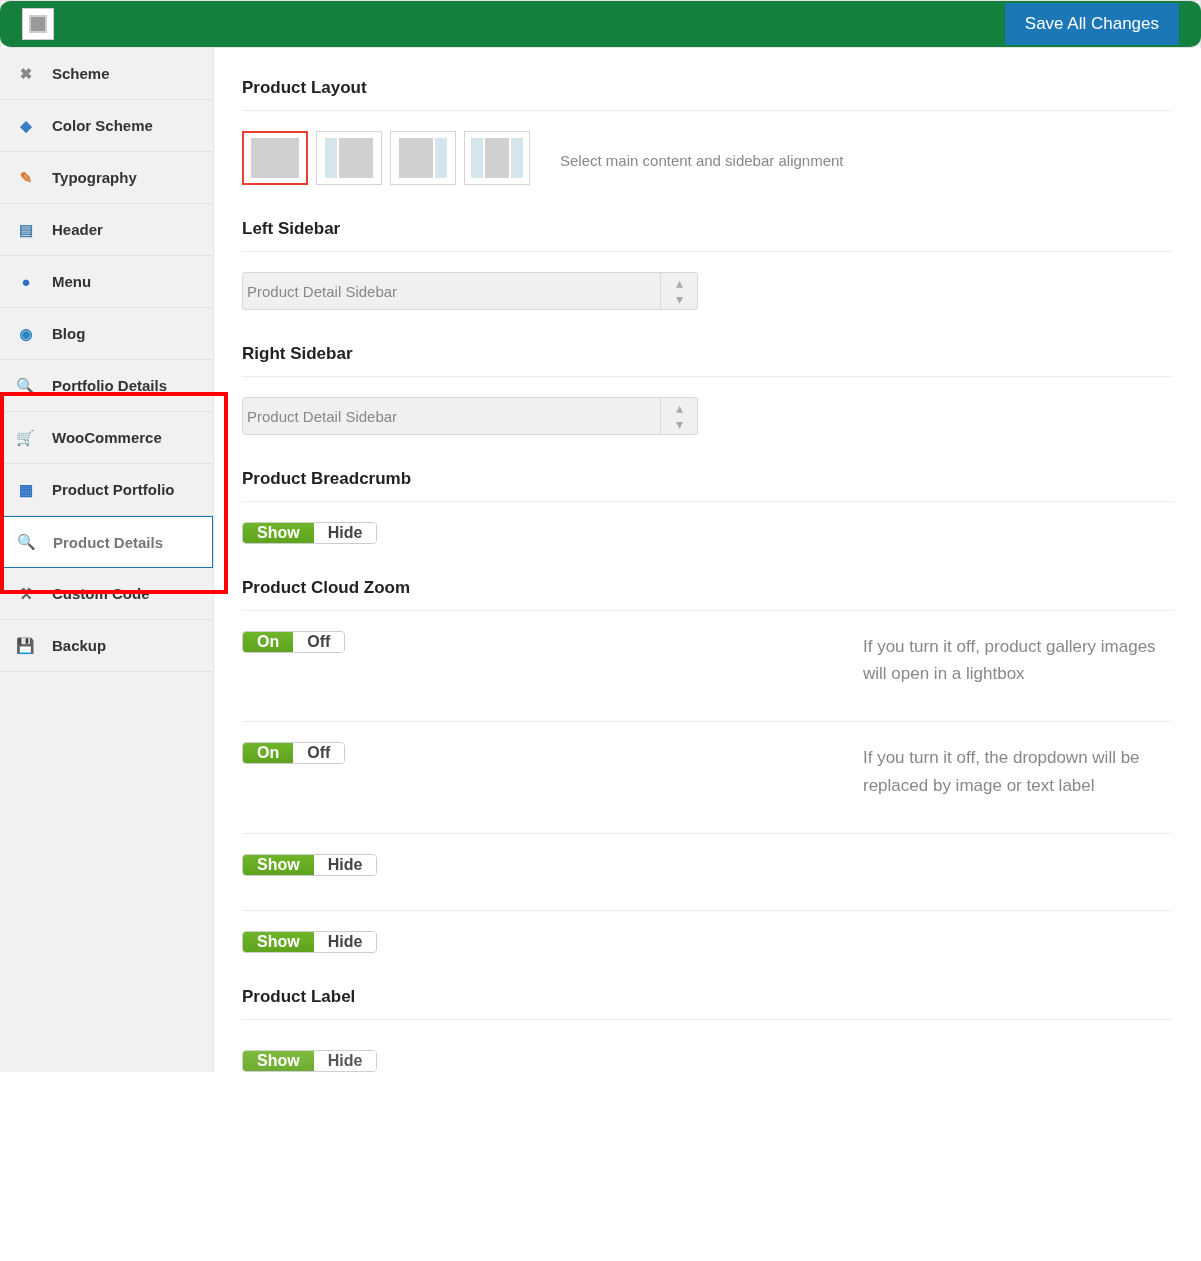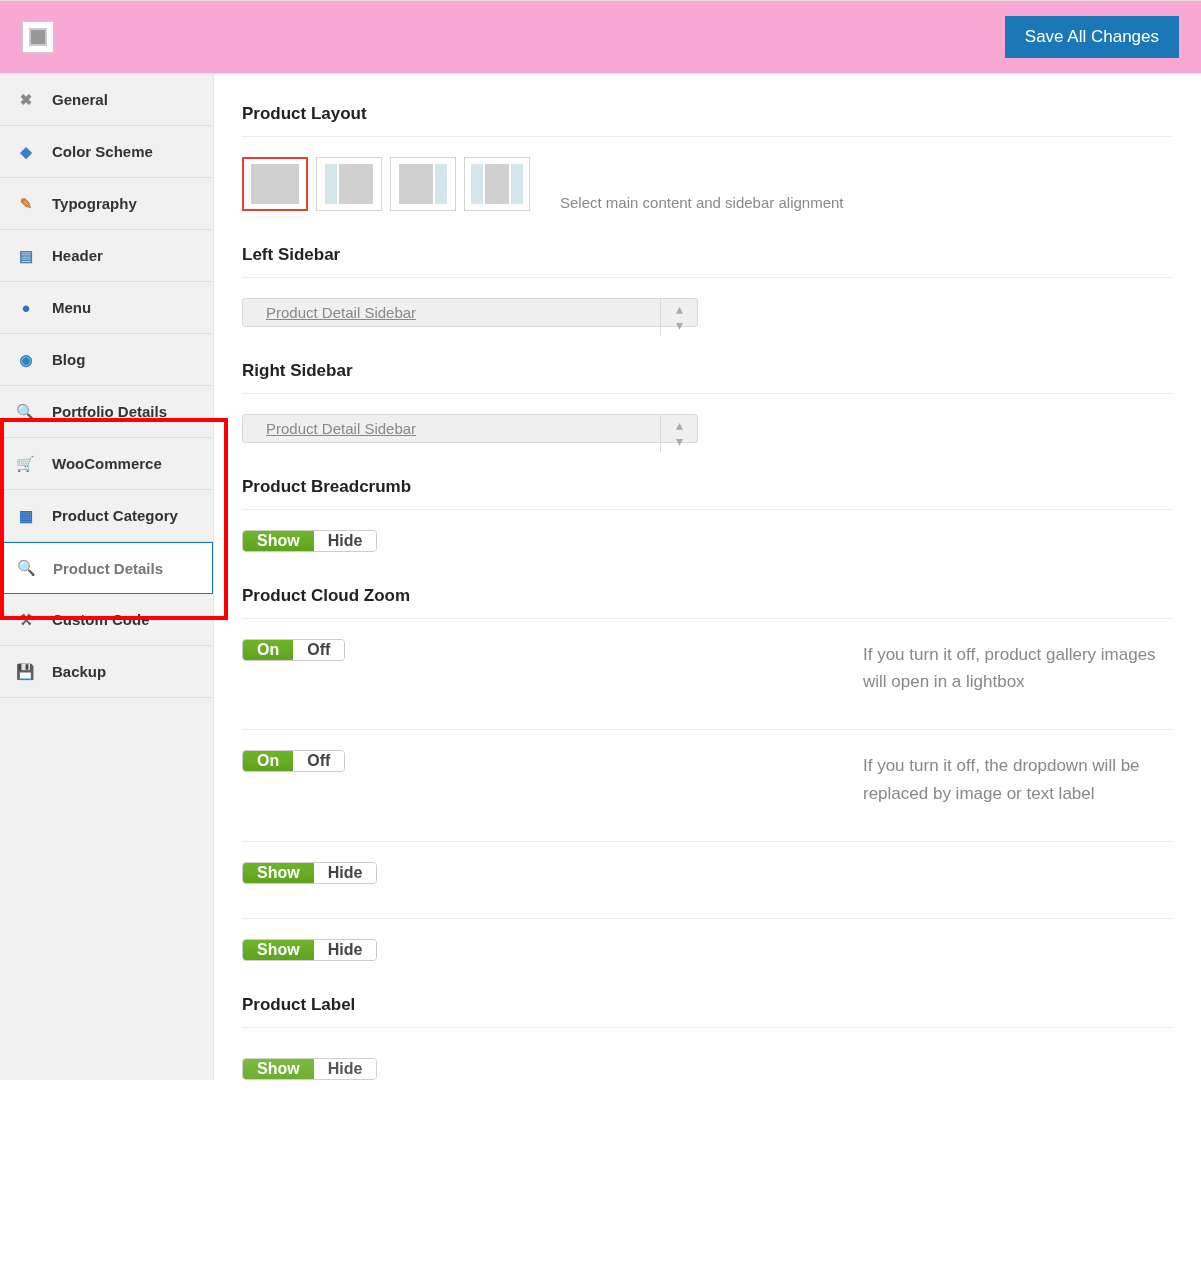--- a/index.html
+++ b/index.html
@@ -1,49 +1,49 @@
 <!DOCTYPE html>
 <html><head>
 <meta charset="utf-8">
 <style>
 * { box-sizing: border-box; margin: 0; padding: 0; }
 body { font-family: -apple-system, BlinkMacSystemFont, "Segoe UI", Arial, sans-serif; background: #fff; color: #333; }
 .container { width: 1201px; margin: 0 auto; background: #fff; box-shadow: inset 0 0 0 1px #e5e5e5; }
 
-.header-bar { height: 74px; background: #f9a8d4; border-bottom: 1px solid #e1e1e1; border-top: 1px solid #e1e1e1; display: flex; align-items: center; justify-content: space-between; padding: 0 22px; }
+.header-bar { height: 48px; background: #15803d; border-bottom: 1px solid #e1e1e1; border-top: 1px solid #e1e1e1; display: flex; align-items: center; justify-content: space-between; padding: 0 22px; border-radius: 11px; }
 .header-icon { width: 32px; height: 32px; border: 1px solid #ccc; background: #fff; display: flex; align-items: center; justify-content: center; }
 .header-icon span { display: block; width: 18px; height: 18px; background: #999; box-shadow: inset 0 0 0 2px #ccc; }
 .save-btn { background: #1b77b6; color: #fff; border: none; padding: 11px 20px; font-size: 17px; cursor: pointer; }
 
 .body-wrap { display: flex; }
 .sidebar { width: 214px; background: #f1f1f1; border-right: 1px solid #e5e5e5; }
 .sidebar-item { display: flex; align-items: center; height: 52px; padding: 0 16px; border-bottom: 1px solid #e1e1e1; cursor: pointer; font-weight: 700; font-size: 15px; color: #333; }
 .sidebar-item.active { background: #fff; color: #777; border: 1px solid #1b77b6; }
 .sidebar-icon { width: 20px; height: 20px; margin-right: 16px; display: inline-flex; align-items: center; justify-content: center; font-size: 15px; }
 
 .red-box { position: absolute; border: 4px solid #f00; pointer-events: none; }
 .sidebar-box { position: relative; }
 
 .content { flex: 1; padding: 30px 28px 10px 28px; background: #fff; }
 .section { margin-bottom: 34px; }
 .section-title { font-size: 17px; font-weight: 700; color: #222; margin-bottom: 12px; }
 .section hr, .divider { border: none; border-top: 1px solid #eee; margin-bottom: 20px; }
 
-.layout-row { display: flex; align-items: flex-end; gap: 30px; }
+.layout-row { display: flex; align-items: center; gap: 30px; }
 .layout-options { display: flex; gap: 8px; }
 .layout-opt { width: 66px; height: 54px; border: 1px solid #d5d5d5; background: #fff; display: flex; align-items: center; justify-content: center; cursor: pointer; padding: 4px; gap: 2px; }
 .layout-opt.selected { border: 2px solid #e93f2f; }
 .lc-full { width: 48px; height: 40px; background: #d0d0d0; }
 .lc-side { width: 12px; height: 40px; background: #d5e5ec; }
 .lc-main { width: 34px; height: 40px; background: #d0d0d0; }
 .lc-mid { width: 24px; height: 40px; background: #d0d0d0; }
 .layout-desc { color: #888; font-size: 15px; padding-top: 4px; }
 
 .select-wrap { position: relative; width: 456px; }
-.select-field { width: 100%; height: 29px; background: #f0f0f0; border: 1px solid #d9d9d9; border-radius: 3px; padding: 0 23px; color: #888; font-size: 15px; display: flex; align-items: center; text-decoration: underline; }
+.select-field { width: 100%; height: 38px; background: #f0f0f0; border: 1px solid #d9d9d9; border-radius: 3px; padding: 0 4px; color: #888; font-size: 15px; display: flex; align-items: center; }
 .select-caret { position: absolute; right: 0; top: 0; width: 38px; height: 38px; border-left: 1px solid #d9d9d9; display: flex; align-items: center; justify-content: center; color: #aaa; font-size: 14px; flex-direction: column; gap: 0; }
 
 .toggle-row { display: flex; align-items: flex-start; gap: 120px; }
 .toggle { display: inline-flex; border: 1px solid #ccc; border-radius: 4px; overflow: hidden; height: 22px; background: #fff; }
 .toggle-btn { padding: 0 14px; display: flex; align-items: center; font-size: 16px; font-weight: 700; cursor: pointer; border: none; background: #fff; color: #444; min-width: 48px; justify-content: center; }
 .toggle-btn.active { background: linear-gradient(#6fb529, #5fa31e); color: #fff; }
 .toggle-desc { color: #888; font-size: 17px; max-width: 310px; line-height: 1.6; padding-top: 2px; }
 
 
 .ic-general { color: #888; }
@@ -68,21 +68,21 @@
         <span></span>
       </div>
     <button class="save-btn">Save All Changes</button>
   </div>
 
   <div class="body-wrap">
     <div class="sidebar sidebar-box">
 
       <div class="sidebar-item">
         <span class="sidebar-icon ic-general">✖</span>
-        <span>General</span>
+        <span>Scheme</span>
       </div>
       <div class="sidebar-item">
         <span class="sidebar-icon ic-color">◆</span>
         <span>Color Scheme</span>
       </div>
       <div class="sidebar-item">
         <span class="sidebar-icon ic-type">✎</span>
         <span>Typography</span>
       </div>
       <div class="sidebar-item">
@@ -100,21 +100,21 @@
       <div class="sidebar-item">
         <span class="sidebar-icon ic-portfolio">🔍</span>
         <span>Portfolio Details</span>
       </div>
       <div class="sidebar-item">
         <span class="sidebar-icon ic-woo">🛒</span>
         <span>WooCommerce</span>
       </div>
       <div class="sidebar-item">
         <span class="sidebar-icon ic-cat">▦</span>
-        <span>Product Category</span>
+        <span>Product Portfolio</span>
       </div>
       <div class="sidebar-item active">
         <span class="sidebar-icon ic-details">🔍</span>
         <span>Product Details</span>
       </div>
       <div class="sidebar-item">
         <span class="sidebar-icon ic-code">⚒</span>
         <span>Custom Code</span>
       </div>
       <div class="sidebar-item">

